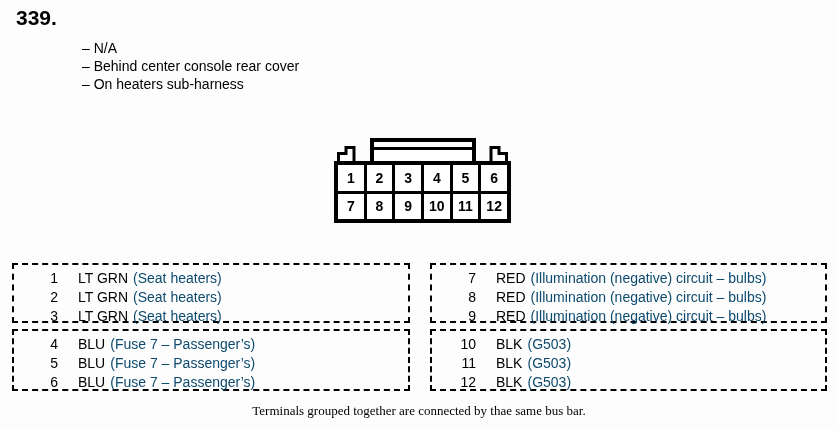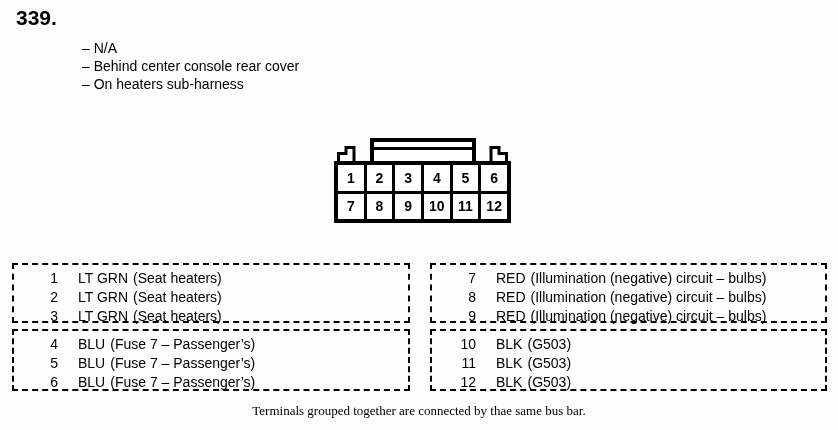--- a/index.html
+++ b/index.html
@@ -29,21 +29,21 @@
             font-weight:bold;font-size:14px;}
 
   
   .tgrid{position:absolute;left:12px;top:263px;width:815px;display:grid;
          grid-template-columns:398px 397px;grid-template-rows:60px 62px;
          column-gap:20px;row-gap:6px;}
   .tbox{box-sizing:border-box;border:2px dashed #000;padding-top:4px;background:#fdfdfd;}
   .term-row{display:flex;font-size:14px;line-height:19px;white-space:pre;}
   .term-num{width:44px;text-align:right;flex:none;}
   .term-wire{margin-left:20px;flex:none;}
-  .term-desc{margin-left:5px;color:#000000;}
+  .term-desc{margin-left:5px;color:#0c4a6e;}
 
   
   .footer{position:absolute;left:0;top:403px;width:100%;text-align:center;font-size:13px;font-family:Liberation Serif, serif;}
 </style>
 </head>
 <body>
 
 <div class="page">
 
   <div class="title-row">

